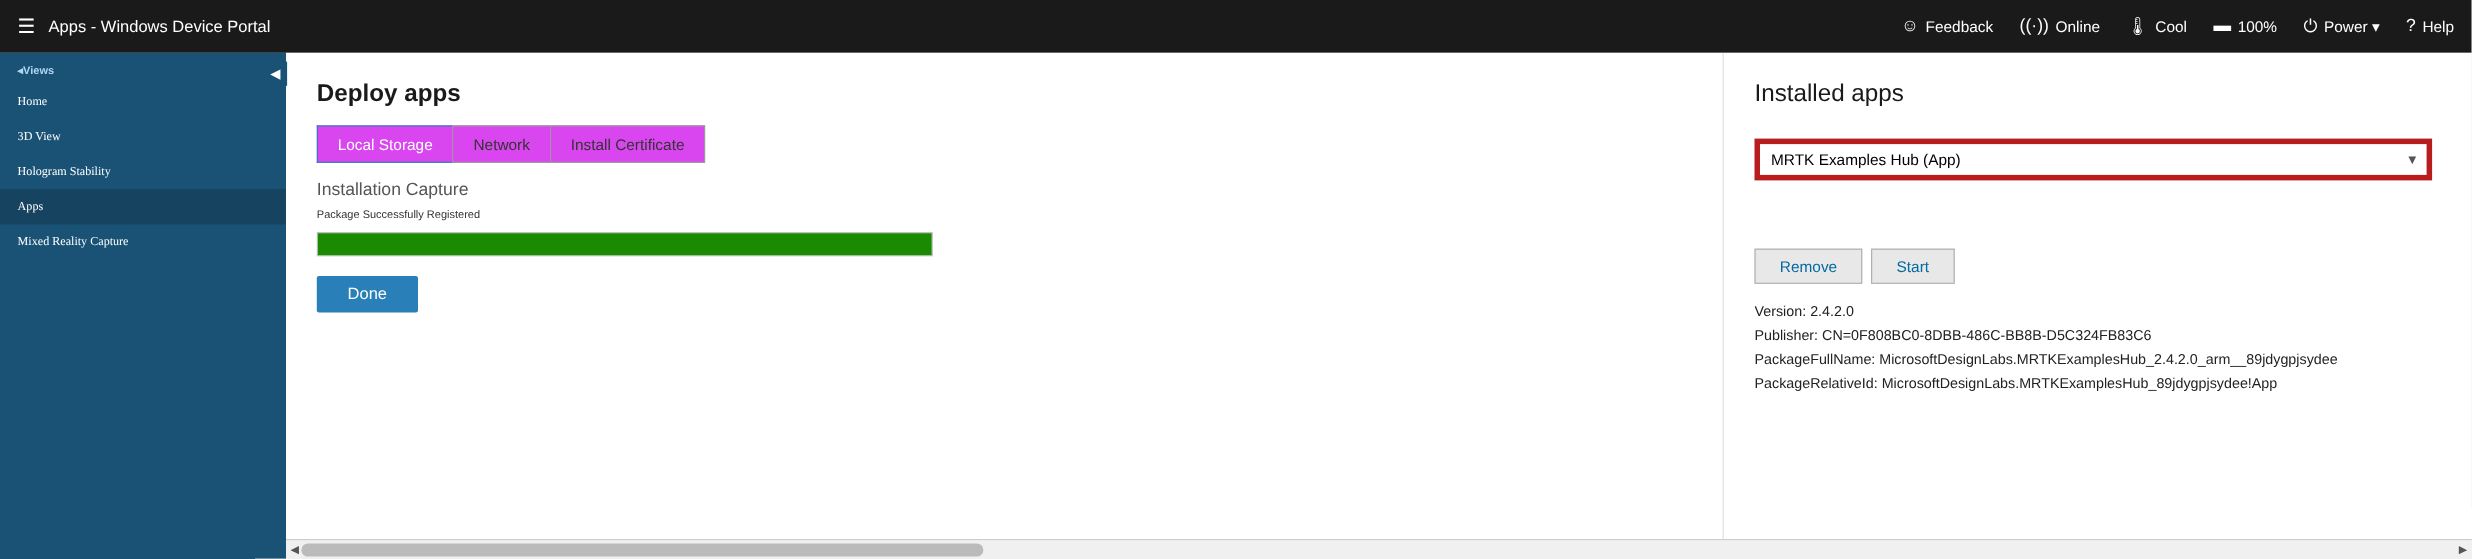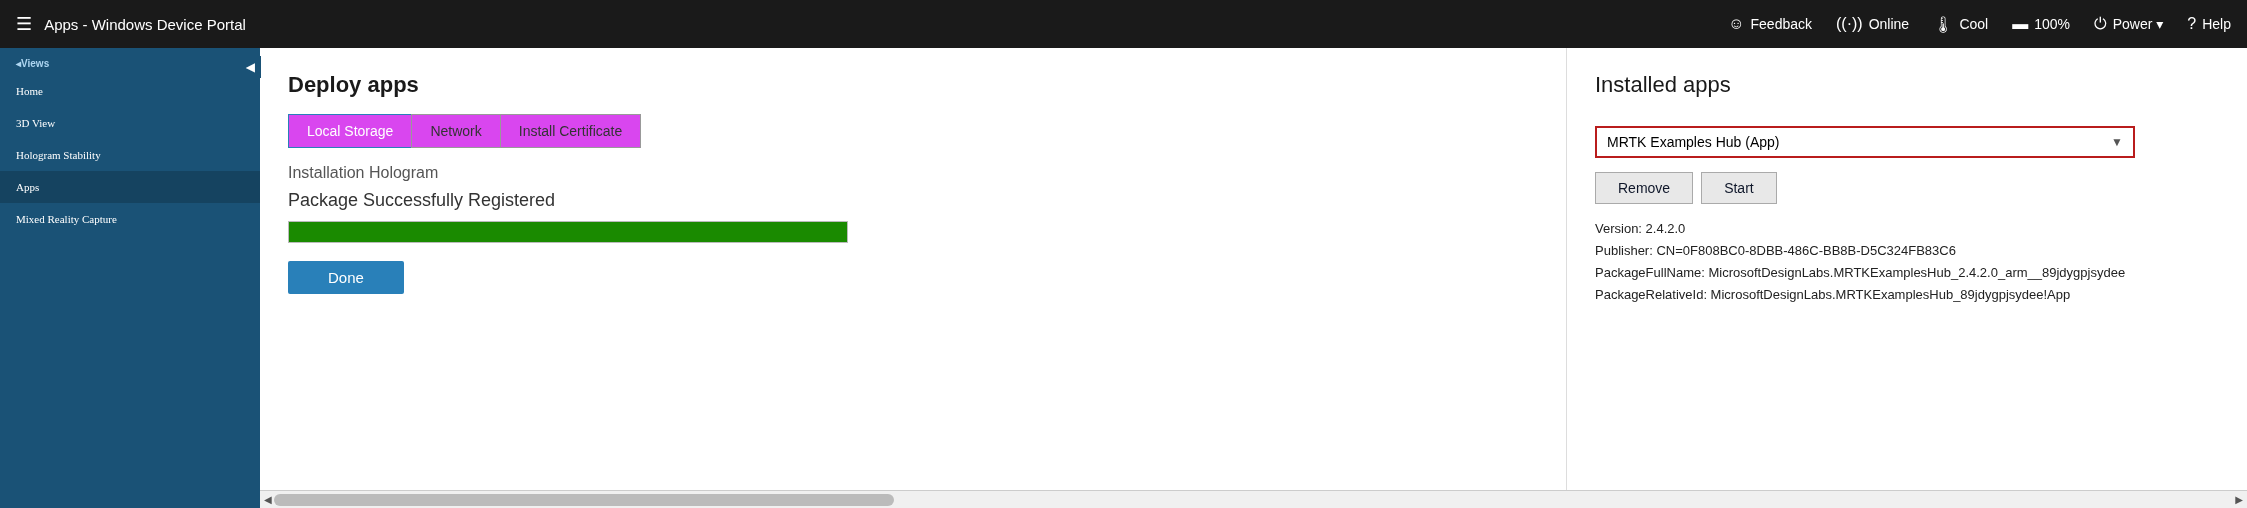--- a/index.html
+++ b/index.html
@@ -139,40 +139,40 @@
       color: #fff;
       border-color: #2980b9;
     }
 
     .install-status {
       font-size: 16px;
       color: #555;
       margin-bottom: 8px;
     }
     .install-substatus {
-      font-size: 18px;
+      font-size: 10px;
       color: #333;
       margin-bottom: 10px;
     }
 
     
     .progress-bar-container {
       width: 560px;
       height: 22px;
       background: #e0e0e0;
       border: 1px solid #bbb;
       margin-bottom: 18px;
     }
     .progress-bar-fill {
       height: 100%;
       background: #1a8a00;
     }
 
     .done-btn {
-      padding: 8px 40px;
+      padding: 8px 28px;
       background: #2980b9;
       color: #fff;
       border: none;
       font-size: 15px;
       cursor: pointer;
       border-radius: 2px;
     }
 
     
     .installed-panel {
@@ -187,24 +187,24 @@
       color: #1a1a1a;
       margin-bottom: 28px;
     }
 
     .app-select-container {
       display: flex;
       align-items: center;
       margin-bottom: 14px;
     }
     .app-select {
-      width: 540px;
+      width: 616px;
       padding: 6px 10px;
       font-size: 14px;
-      border: 2px solid #b91c1c;
+      border: 5px solid #b91c1c;
       background: #fff;
       appearance: none;
       -webkit-appearance: none;
     }
     .select-arrow {
       margin-left: -24px;
       font-size: 12px;
       color: #555;
       pointer-events: none;
     }
@@ -213,21 +213,22 @@
       display: flex;
       gap: 8px;
       margin-bottom: 14px;
     }
     .action-btn {
       padding: 7px 22px;
       border: 1px solid #aaa;
       background: #e8e8e8;
       cursor: pointer;
       font-size: 14px;
-      color: #0f172a;
+      color: #0369a1;
+      margin-top: 48px;
     }
 
     .app-details {
       font-size: 13px;
       color: #222;
       line-height: 1.7;
     }
     .app-details div {
       white-space: nowrap;
       overflow: hidden;
@@ -285,21 +286,21 @@
 
     <div class="deploy-panel">
       <h2>Deploy apps</h2>
 
       <div class="tab-bar">
         <button class="tab-btn active">Local Storage</button>
         <button class="tab-btn">Network</button>
         <button class="tab-btn">Install Certificate</button>
       </div>
 
-      <div class="install-status">Installation Hologram</div>
+      <div class="install-status">Installation Capture</div>
       <div class="install-substatus">Package Successfully Registered</div>
 
       <div class="progress-bar-container">
         <div class="progress-bar-fill" style="width: 100%;"></div>
       </div>
 
       <button class="done-btn">Done</button>
     </div>
 
     <div class="installed-panel">

